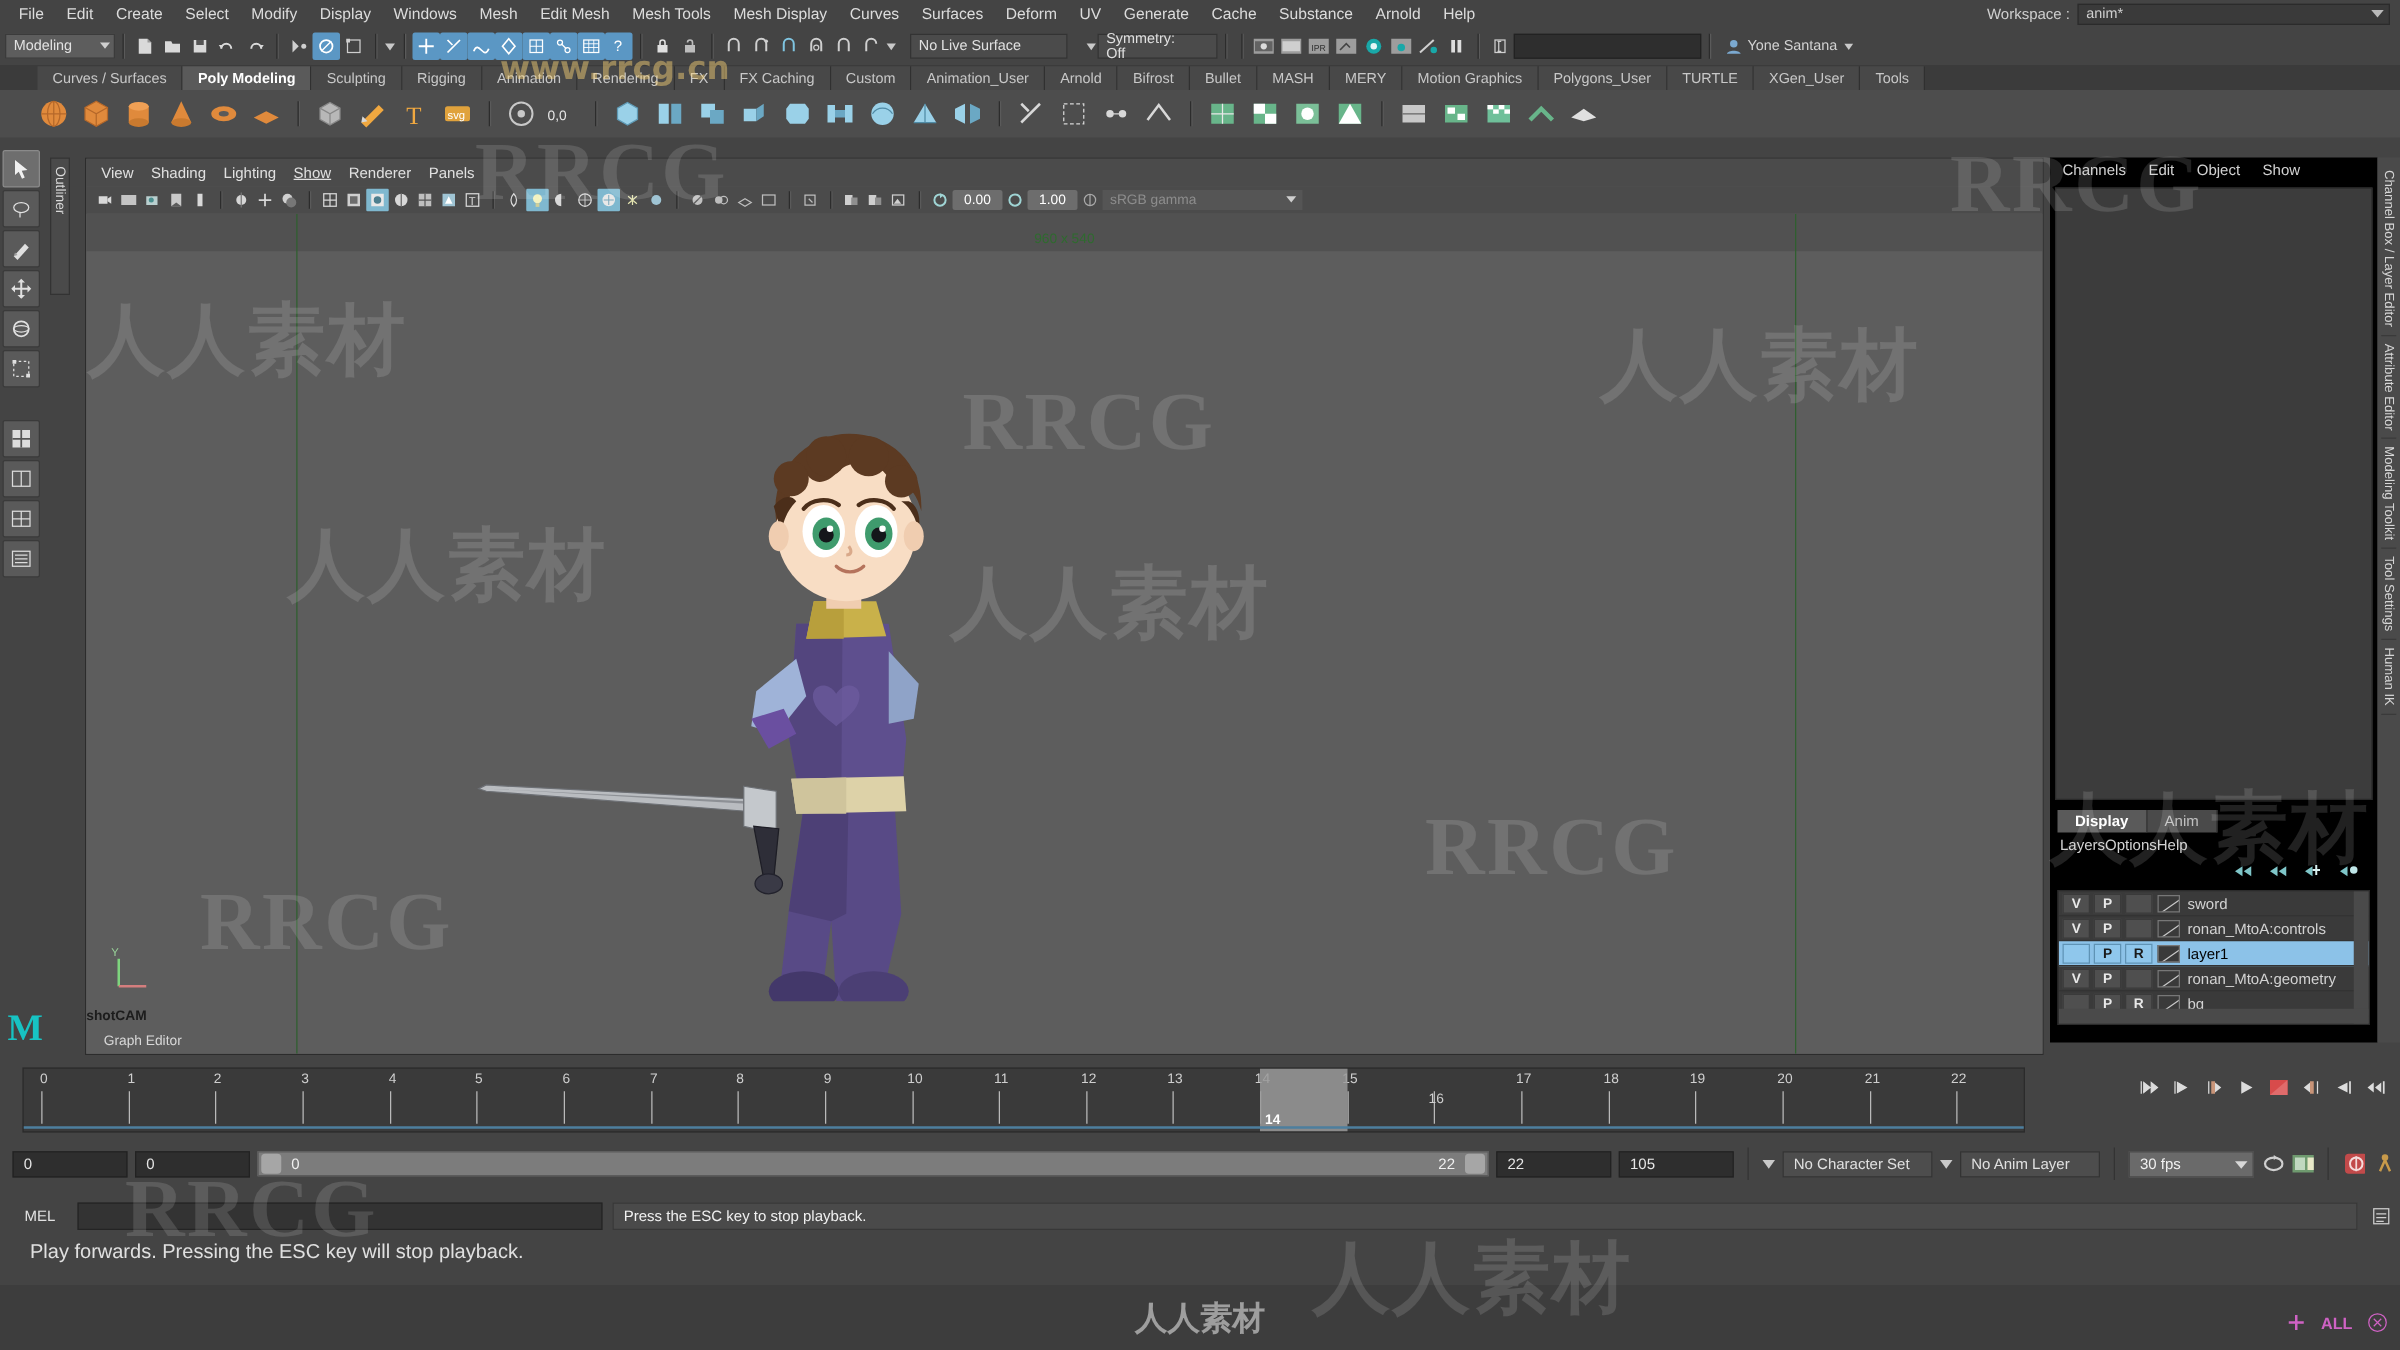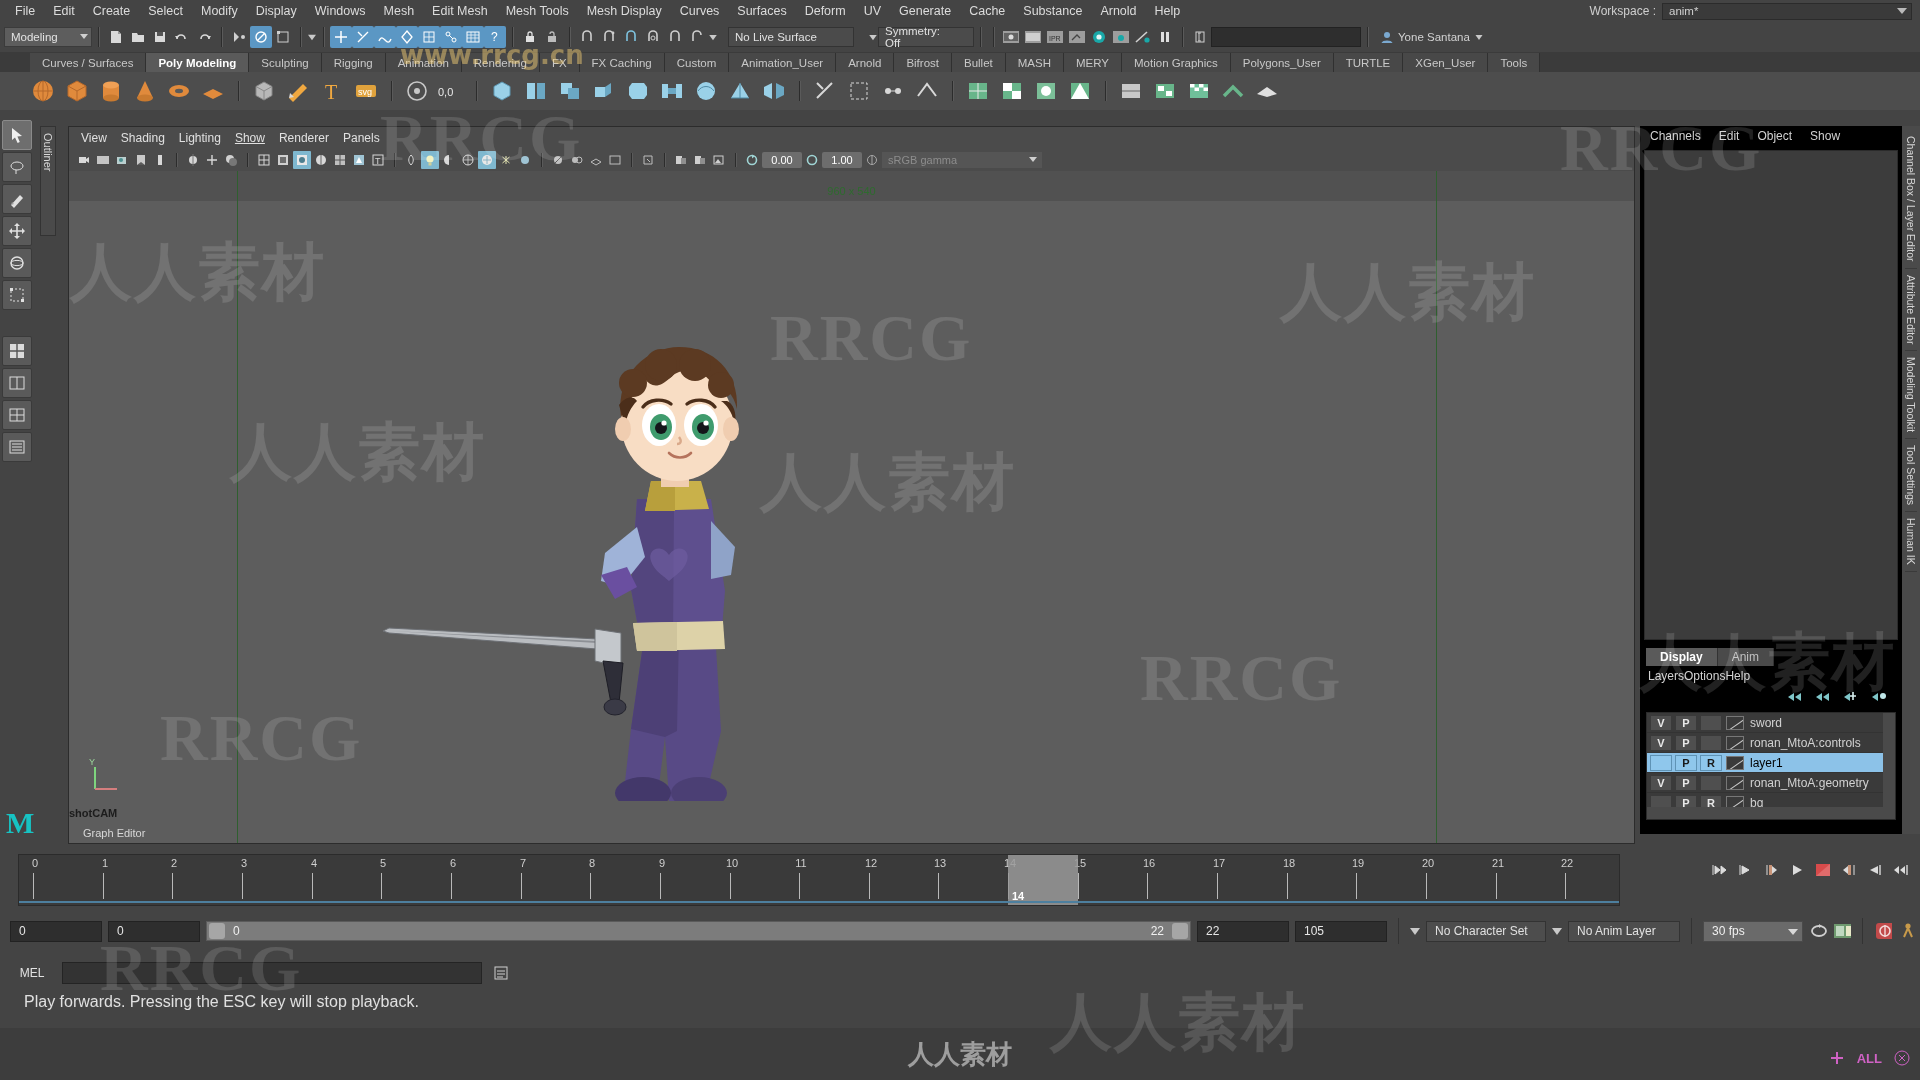--- a/index.html
+++ b/index.html
@@ -1152,21 +1152,21 @@
         <div class="ticklbl" style="left: 782px;">11</div>
         <div class="tick" style="left: 850px;"></div>
         <div class="ticklbl" style="left: 852px;">12</div>
         <div class="tick" style="left: 919px;"></div>
         <div class="ticklbl" style="left: 921px;">13</div>
         <div class="tick" style="left: 989px;"></div>
         <div class="ticklbl" style="left: 991px;">14</div>
         <div class="tick" style="left: 1059px;"></div>
         <div class="ticklbl" style="left: 1061px;">15</div>
         <div class="tick" style="left: 1128px;"></div>
-        <div class="ticklbl" style="left: 1130px;">16</div>
+        <div class="ticklbl" style="left: 1130px; margin-top: 16px;">16</div>
         <div class="tick" style="left: 1198px;"></div>
         <div class="ticklbl" style="left: 1200px;">17</div>
         <div class="tick" style="left: 1268px;"></div>
         <div class="ticklbl" style="left: 1270px;">18</div>
         <div class="tick" style="left: 1337px;"></div>
         <div class="ticklbl" style="left: 1339px;">19</div>
         <div class="tick" style="left: 1407px;"></div>
         <div class="ticklbl" style="left: 1409px;">20</div>
         <div class="tick" style="left: 1477px;"></div>
         <div class="ticklbl" style="left: 1479px;">21</div>
@@ -1274,20 +1274,21 @@
         <svg width="20" height="18">
           <path d="M6 15l4-9 4 9" stroke="#c89a4a" stroke-width="2" fill="none"></path>
           <circle cx="10" cy="4" r="2.6" fill="#c89a4a"></circle>
         </svg>
       </div>
   </div>
 
   <div id="melrow">
     <div class="mellbl">MEL</div>
     <div id="melinput" title=""></div>
+    <div id="melmsg">Press the ESC key to stop playback.</div>
     <div id="melright">
       <svg width="16" height="16">
           <rect x="2" y="2" width="12" height="12" stroke="#cfcfcf" fill="none"></rect>
           <path d="M4 6h8M4 9h8M4 12h6" stroke="#cfcfcf"></path>
         </svg>
     </div>
   </div>
 
   <div id="helpline">Play forwards. Pressing the ESC key will stop playback.</div>
 

